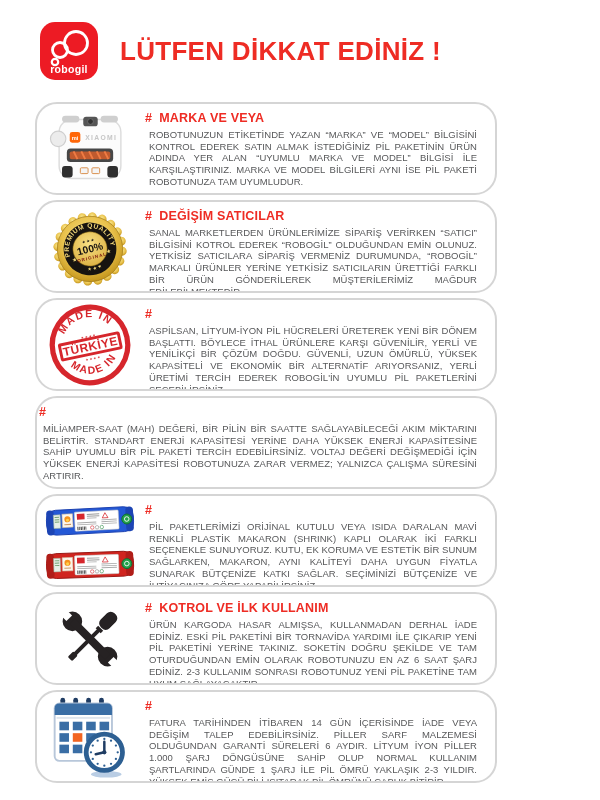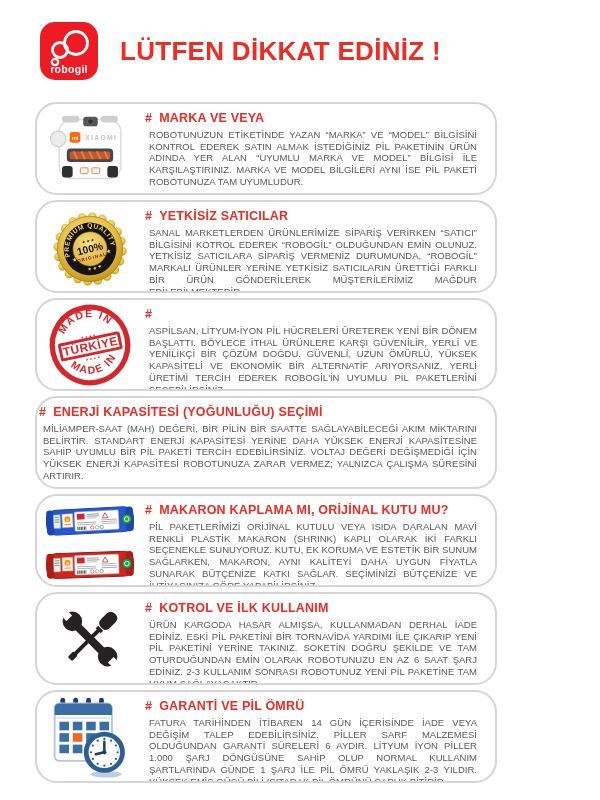--- a/index.html
+++ b/index.html
@@ -140,21 +140,21 @@
             <text x="64" y="53" font-size="6" fill="#f3d87a" text-anchor="middle">★</text>
             <text x="46" y="37" font-size="4" fill="#171310" text-anchor="middle">★ ★ ★</text>
             <text x="46" y="47.5" font-size="10.5" fill="#171310" text-anchor="middle">100%</text>
             <text x="46" y="54.5" font-size="4.6" fill="#7d180f" text-anchor="middle" letter-spacing="1.1">ORIGINAL</text>
           </g>
         </svg>
       </div>
       <div class="text-col">
         <div class="sec-title">
           <span>#</span>
-          <span>YETKİSİZ SATICILAR</span>
+          <span>DEĞİŞİM SATICILAR</span>
         </div>
         <p class="sec-body">SANAL MARKETLERDEN ÜRÜNLERİMİZE SİPARİŞ VERİRKEN “SATICI” BİLGİSİNİ KOTROL EDEREK “ROBOGİL” OLDUĞUNDAN EMİN OLUNUZ. YETKİSİZ SATICILARA SİPARİŞ VERMENİZ DURUMUNDA, “ROBOGİL” MARKALI ÜRÜNLER YERİNE YETKİSİZ SATICILARIN ÜRETTİĞİ FARKLI BİR ÜRÜN GÖNDERİLEREK MÜŞTERİLERİMİZ MAĞDUR EDİLEBİLMEKTEDİR..</p>
       </div>
     </section>
 
     <section class="card">
       <div class="icon-col">
         <svg width="86" height="86" viewBox="0 0 90 90">
           <defs>
             <path id="stampArcTop" d="M17.4,36 A29,29 0 0 1 72.6,36" fill="none"></path>
@@ -180,21 +180,20 @@
           <span>#</span>
         </div>
         <p class="sec-body">ASPİLSAN, LİTYUM-İYON PİL HÜCRELERİ ÜRETEREK YENİ BİR DÖNEM BAŞLATTI. BÖYLECE İTHAL ÜRÜNLERE KARŞI GÜVENİLİR, YERLİ VE YENİLİKÇİ BİR ÇÖZÜM DOĞDU. GÜVENLİ, UZUN ÖMÜRLÜ, YÜKSEK KAPASİTELİ VE EKONOMİK BİR ALTERNATİF ARIYORSANIZ, YERLİ ÜRETİMİ TERCİH EDEREK ROBOGİL'İN UYUMLU PİL PAKETLERİNİ SEÇEBİLİRSİNİZ.</p>
       </div>
     </section>
 
     <section class="card">
       <div class="text-col">
         <div class="sec-title">
           <span>#</span>
-          <span>ENERJİ KAPASİTESİ (YOĞUNLUĞU) SEÇİMİ</span>
         </div>
         <p class="sec-body">MİLİAMPER-SAAT (MAH) DEĞERİ, BİR PİLİN BİR SAATTE SAĞLAYABİLECEĞİ AKIM MİKTARINI BELİRTİR. STANDART ENERJİ KAPASİTESİ YERİNE DAHA YÜKSEK ENERJİ KAPASİTESİNE SAHİP UYUMLU BİR PİL PAKETİ TERCİH EDEBİLİRSİNİZ. VOLTAJ DEĞERİ DEĞİŞMEDİĞİ İÇİN YÜKSEK ENERJİ KAPASİTESİ ROBOTUNUZA ZARAR VERMEZ; YALNIZCA ÇALIŞMA SÜRESİNİ ARTIRIR.</p>
       </div>
     </section>
 
     <section class="card">
       <div class="icon-col">
         <svg width="98" height="86" viewBox="0 0 100 90">
           <defs>
             <g id="battLabel">
@@ -240,21 +239,20 @@
             <rect x="4.5" y="11" width="91" height="26" rx="10" fill="#d0251f" stroke="#971511" stroke-width="1"></rect>
             <rect x="4.5" y="11" width="8" height="26" rx="4" fill="#b01d18"></rect>
             <rect x="87.5" y="11" width="8" height="26" rx="4" fill="#b01d18"></rect>
             <use href="#battLabel"></use>
           </g>
         </svg>
       </div>
       <div class="text-col">
         <div class="sec-title">
           <span>#</span>
-          <span>MAKARON KAPLAMA MI, ORİJİNAL KUTU MU?</span>
         </div>
         <p class="sec-body">PİL PAKETLERİMİZİ ORİJİNAL KUTULU VEYA ISIDA DARALAN MAVİ RENKLİ PLASTİK MAKARON (SHRINK) KAPLI OLARAK İKİ FARKLI SEÇENEKLE SUNUYORUZ. KUTU, EK KORUMA VE ESTETİK BİR SUNUM SAĞLARKEN, MAKARON, AYNI KALİTEYİ DAHA UYGUN FİYATLA SUNARAK BÜTÇENİZE KATKI SAĞLAR. SEÇİMİNİZİ BÜTÇENİZE VE İHTİYACINIZA GÖRE YAPABİLİRSİNİZ.</p>
       </div>
     </section>
 
     <section class="card">
       <div class="icon-col">
         <svg width="80" height="80" viewBox="0 0 90 90">
           <g fill="#262223" transform="rotate(45 45 45)">
             <rect x="38" y="5" width="14" height="22" rx="6"></rect>
@@ -319,20 +317,19 @@
               <circle cx="72.1" cy="54" r="1.2"></circle>
           </g>
           <path d="M60,61 L60,50" stroke="#1f3c63" stroke-width="2.6" stroke-linecap="round"></path>
           <path d="M60,61 L51,63" stroke="#1f3c63" stroke-width="2.6" stroke-linecap="round"></path>
           <circle cx="60" cy="61" r="2.2" fill="#1f3c63"></circle>
         </svg>
       </div>
       <div class="text-col">
         <div class="sec-title">
           <span>#</span>
-          <span>GARANTİ VE PİL ÖMRÜ</span>
         </div>
         <p class="sec-body">FATURA TARİHİNDEN İTİBAREN 14 GÜN İÇERİSİNDE İADE VEYA DEĞİŞİM TALEP EDEBİLİRSİNİZ. PİLLER SARF MALZEMESİ OLDUĞUNDAN GARANTİ SÜRELERİ 6 AYDIR. LİTYUM İYON PİLLER 1.000 ŞARJ DÖNGÜSÜNE SAHİP OLUP NORMAL KULLANIM ŞARTLARINDA GÜNDE 1 ŞARJ İLE PİL ÖMRÜ YAKLAŞIK 2-3 YILDIR. YÜKSEK EMİŞ GÜCÜ PİLİ ISITARAK PİL ÖMRÜNÜ ÇABUK BİTİRİR.</p>
       </div>
     </section>
 
   </div>
 </div>
 
 </body></html>

